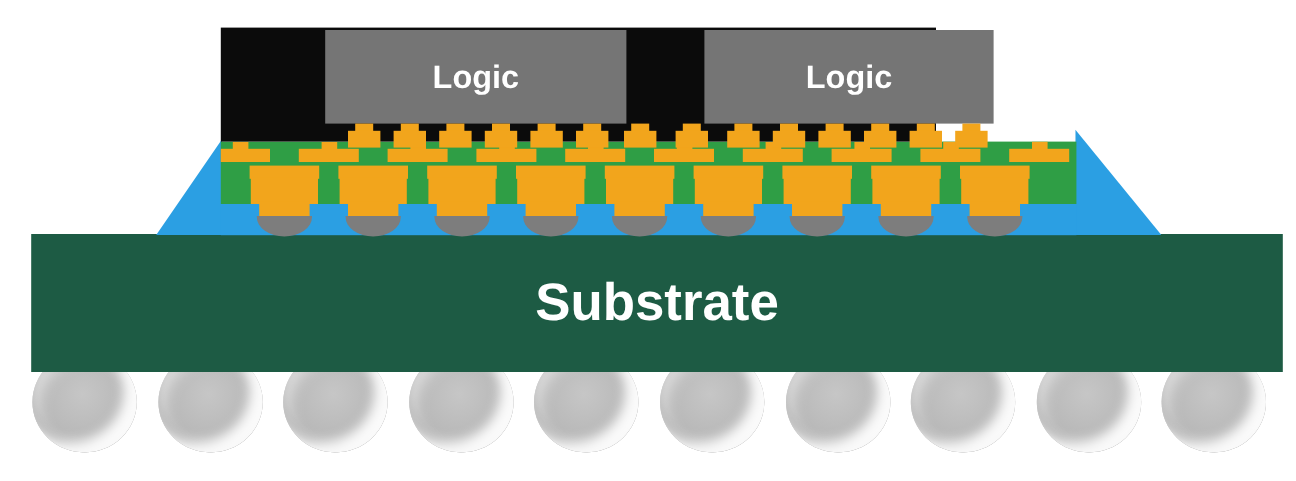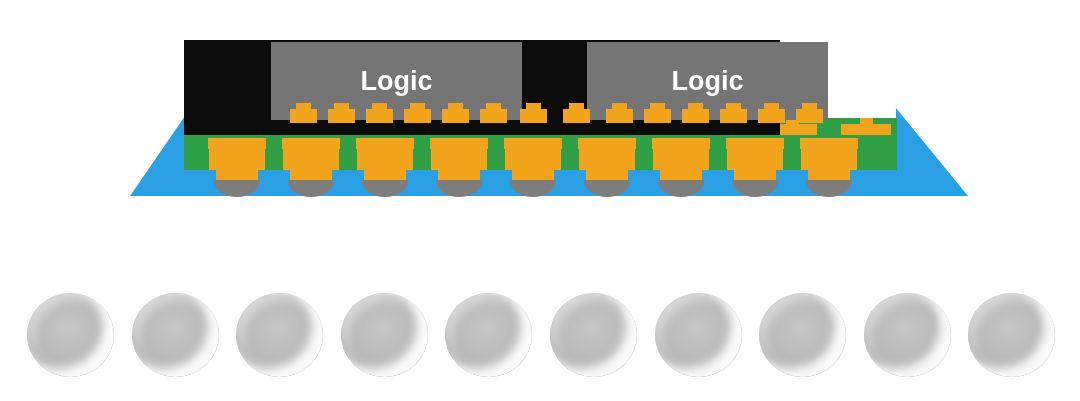--- a/index.html
+++ b/index.html
@@ -53,21 +53,21 @@
   .c4-bump{ position:absolute; top:148px; width:56px; height:49px; z-index:4; }
   .c4-pad { position:absolute; left:0; top:0; width:56px; height:22px;
     background:var(--copper-orange,#f2a51c); }
   .c4-body{ position:absolute; left:7px; top:20px; width:42px; height:18px;
     background:var(--copper-orange,#f2a51c); }
   .c4-cap { position:absolute; left:5px; top:32px; width:46px; height:17px;
     background:var(--bump-cap-gray,#7d7d7d);
     border-radius:0 0 50% 50% / 0 0 95% 95%; }
 
   
-  .mold{ left:184px; top:40px; width:596px; height:95px; z-index:5;
+  .mold{ left:184px; top:23px; width:596px; height:95px; z-index:5;
     background:var(--mold,#0b0b0b); }
   .die{ position:absolute; top:2px; height:78px; background:var(--die,#757575);
     display:flex; align-items:center; justify-content:center; }
   .die-label{ color:var(--die-text,#fff); font-size:27px; font-weight:bold; line-height:1; }
   .die-1{ left:87px;  width:251px; }
   .die-2{ left:403px; width:241px; }
 
   
   .micro-bump{ position:absolute; top:103px; width:27px; height:20px; z-index:6; }
   .micro-stem{ position:absolute; left:6px; top:0; width:15px; height:8px;
@@ -86,20 +86,23 @@
       <div class="ball" style="left: 236.2px; top: 293px;"></div>
       <div class="ball" style="left: 340.8px; top: 293px;"></div>
       <div class="ball" style="left: 445.4px; top: 293px;"></div>
       <div class="ball" style="left: 550px; top: 293px;"></div>
       <div class="ball" style="left: 654.6px; top: 293px;"></div>
       <div class="ball" style="left: 759.2px; top: 293px;"></div>
       <div class="ball" style="left: 863.8px; top: 293px;"></div>
       <div class="ball" style="left: 968.4px; top: 293px;"></div>
     </div>
 
+  <div class="abs substrate">
+    <span class="substrate-label">Substrate</span>
+  </div>
 
   <div class="abs fillet fillet-left"></div>
   <div class="abs fillet fillet-right"></div>
 
   <div class="abs rdl" id="rdl-layer">
       <div class="trace-via" style="left: 9.5px;"></div>
       <div class="trace-bar" style="left: -9px;"></div>
       <div class="trace-col" style="left: 24px;"></div>
       <div class="trace-via" style="left: 83.5px;"></div>
       <div class="trace-bar" style="left: 65px;"></div>

